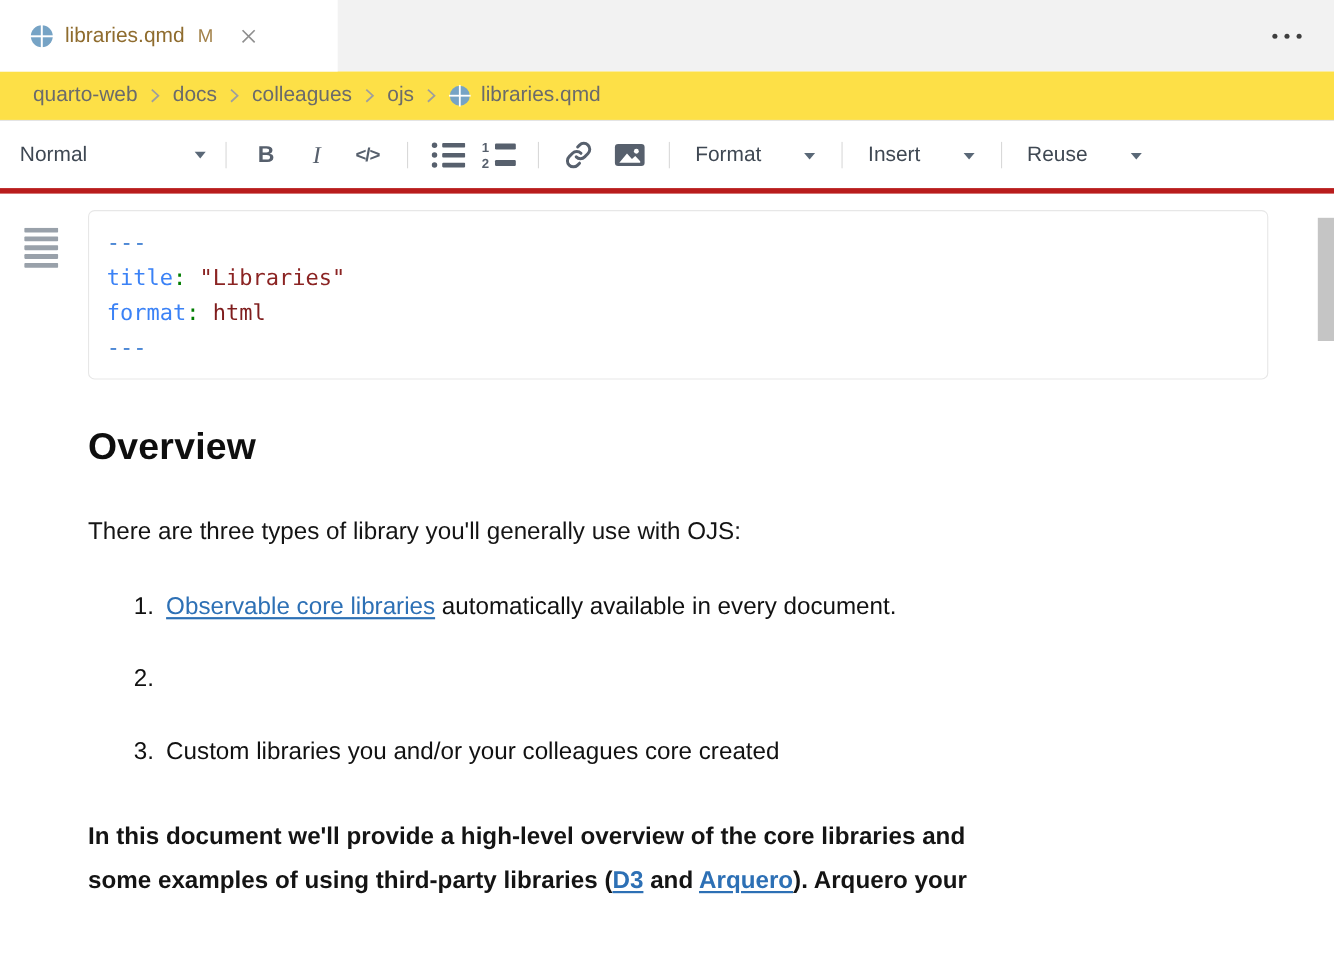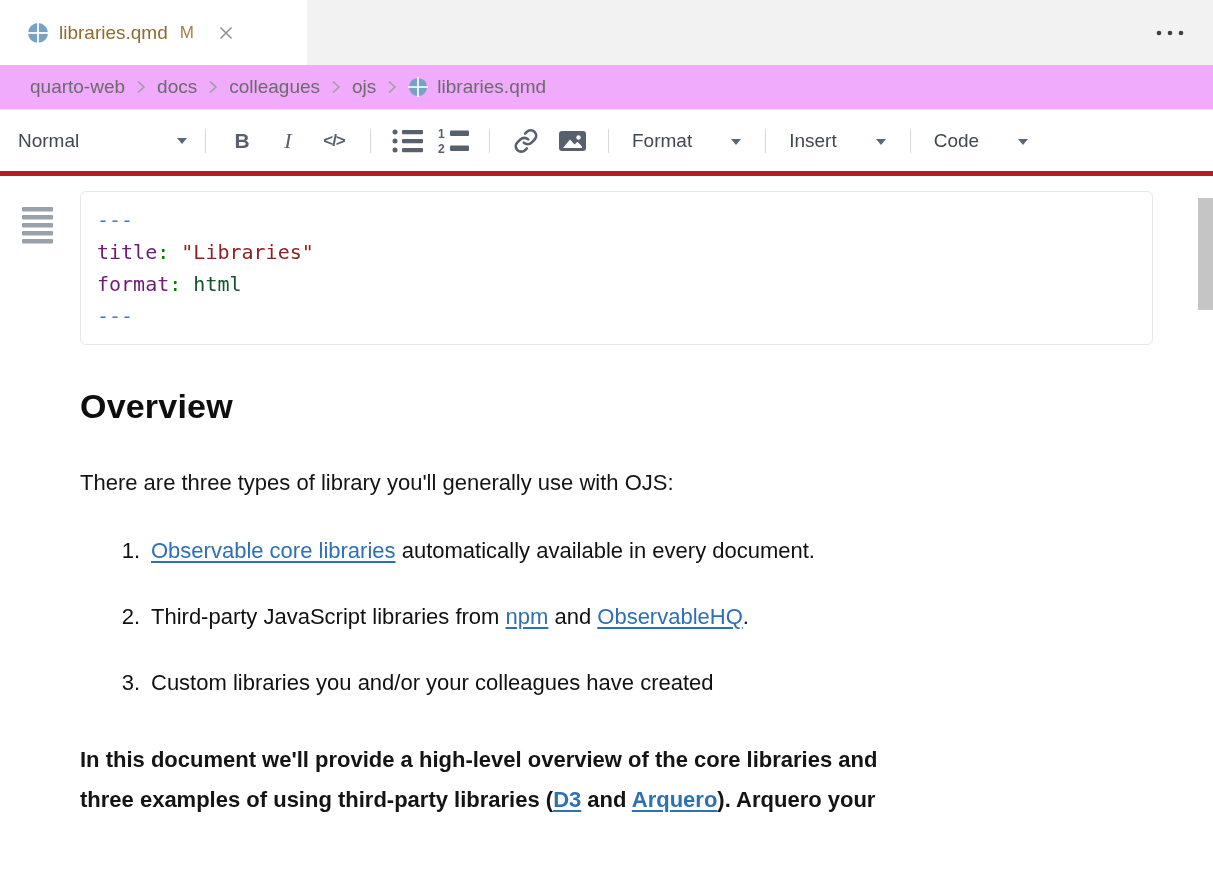--- a/index.html
+++ b/index.html
@@ -18,21 +18,21 @@
     padding: 0 16px 0 27px; gap: 10px; cursor: pointer;
   }
   .tab-title { color: #8f6c2e; font-size: 19px; white-space: nowrap; }
   .tab-modified { color: #a3824a; font-size: 17px; margin-left: 2px; }
   .tab-close { margin-left: 14px; display: flex; align-items: center; }
   .tabbar-spacer { flex: 1; }
   .more-actions { display: flex; align-items: center; padding-right: 28px; cursor: pointer; }
 
   
   .breadcrumb {
-    height: 45px; background: #f0abfc; border-bottom: 1px solid #e4e4e4;
+    height: 45px; background: #fde047; border-bottom: 1px solid #e4e4e4;
     display: flex; align-items: center; padding: 0 30px; gap: 11px;
     font-size: 19px; color: #6b6b6b;
   }
   .crumb { white-space: nowrap; cursor: pointer; }
   .crumb-file { display: flex; align-items: center; gap: 9px; }
 
   
   .toolbar {
     height: 66px; border-bottom: 5px solid #b91c1c;
     display: flex; align-items: center; padding: 0 14px;
@@ -60,24 +60,24 @@
 
   .yaml-block {
     margin: 15px 60px 0 80px; width: 1073px;
     border: 1px solid #e7e7e7; border-radius: 6px;
     padding: 12px 16px;
     font-family: "DejaVu Sans Mono", monospace;
     font-size: 20px; line-height: 32px;
     cursor: text;
   }
   .yaml-delim { color: #3e7ed2; }
-  .yaml-key { color: #701a75; }
+  .yaml-key { color: #3b82f6; }
   .yaml-colon { color: #007d00; }
   .yaml-string { color: #8b2423; }
-  .yaml-plain { color: #14532d; text-align: right; }
+  .yaml-plain { color: #7f1d1d; text-align: right; }
 
   .doc { padding: 0 60px 0 80px; }
   .doc h1 {
     margin: 42px 0 12px 0; font-size: 34px; font-weight: 700; color: #0e0e0e;
     letter-spacing: 0.2px; cursor: text;
   }
   .para { font-size: 22px; color: #141414; cursor: text; }
   .intro { margin-top: 42px; line-height: 30px; }
 
   .olist { margin-top: 38px; }
@@ -222,21 +222,21 @@
   <div class="menu-btn">
     <span>Insert</span>
     <span class="caret">
         <svg width="12" height="8" viewBox="0 0 12 8">
           <polygon points="1,1 11,1 6,7" fill="#5a6877"></polygon>
         </svg>
       </span>
   </div>
   <span class="tsep"></span>
   <div class="menu-btn">
-    <span>Code</span>
+    <span>Reuse</span>
     <span class="caret">
         <svg width="12" height="8" viewBox="0 0 12 8">
           <polygon points="1,1 11,1 6,7" fill="#5a6877"></polygon>
         </svg>
       </span>
   </div>
 </div>
 
 <div class="content">
 
@@ -262,28 +262,27 @@
 
     <p class="para intro">There are three types of library you'll generally use with OJS:</p>
 
     <div class="olist">
       <div class="oli">
         <span class="oli-num">1.</span>
         <span class="oli-text"><a class="link">Observable core libraries</a><span> automatically available in every document.</span></span>
       </div>
       <div class="oli">
         <span class="oli-num">2.</span>
-        <span class="oli-text"><span>Third-party JavaScript libraries from </span><a class="link">npm</a><span> and </span><a class="link">ObservableHQ</a><span>.</span></span>
       </div>
       <div class="oli">
         <span class="oli-num">3.</span>
-        <span class="oli-text"><span>Custom libraries you and/or your colleagues have created</span></span>
+        <span class="oli-text"><span>Custom libraries you and/or your colleagues core created</span></span>
       </div>
     </div>
 
     <div class="para closing">
       <div class="pline"><span>In this document we'll provide a high-level overview of the core libraries and</span></div>
-      <div class="pline"><span>three examples of using third-party libraries (</span><a class="link">D3</a><span> and </span><a class="link">Arquero</a><span>). Arquero your</span></div>
+      <div class="pline"><span>some examples of using third-party libraries (</span><a class="link">D3</a><span> and </span><a class="link">Arquero</a><span>). Arquero your</span></div>
     </div>
   </div>
 
   <div class="scrollbar-thumb"></div>
 </div>
 
 </body></html>

